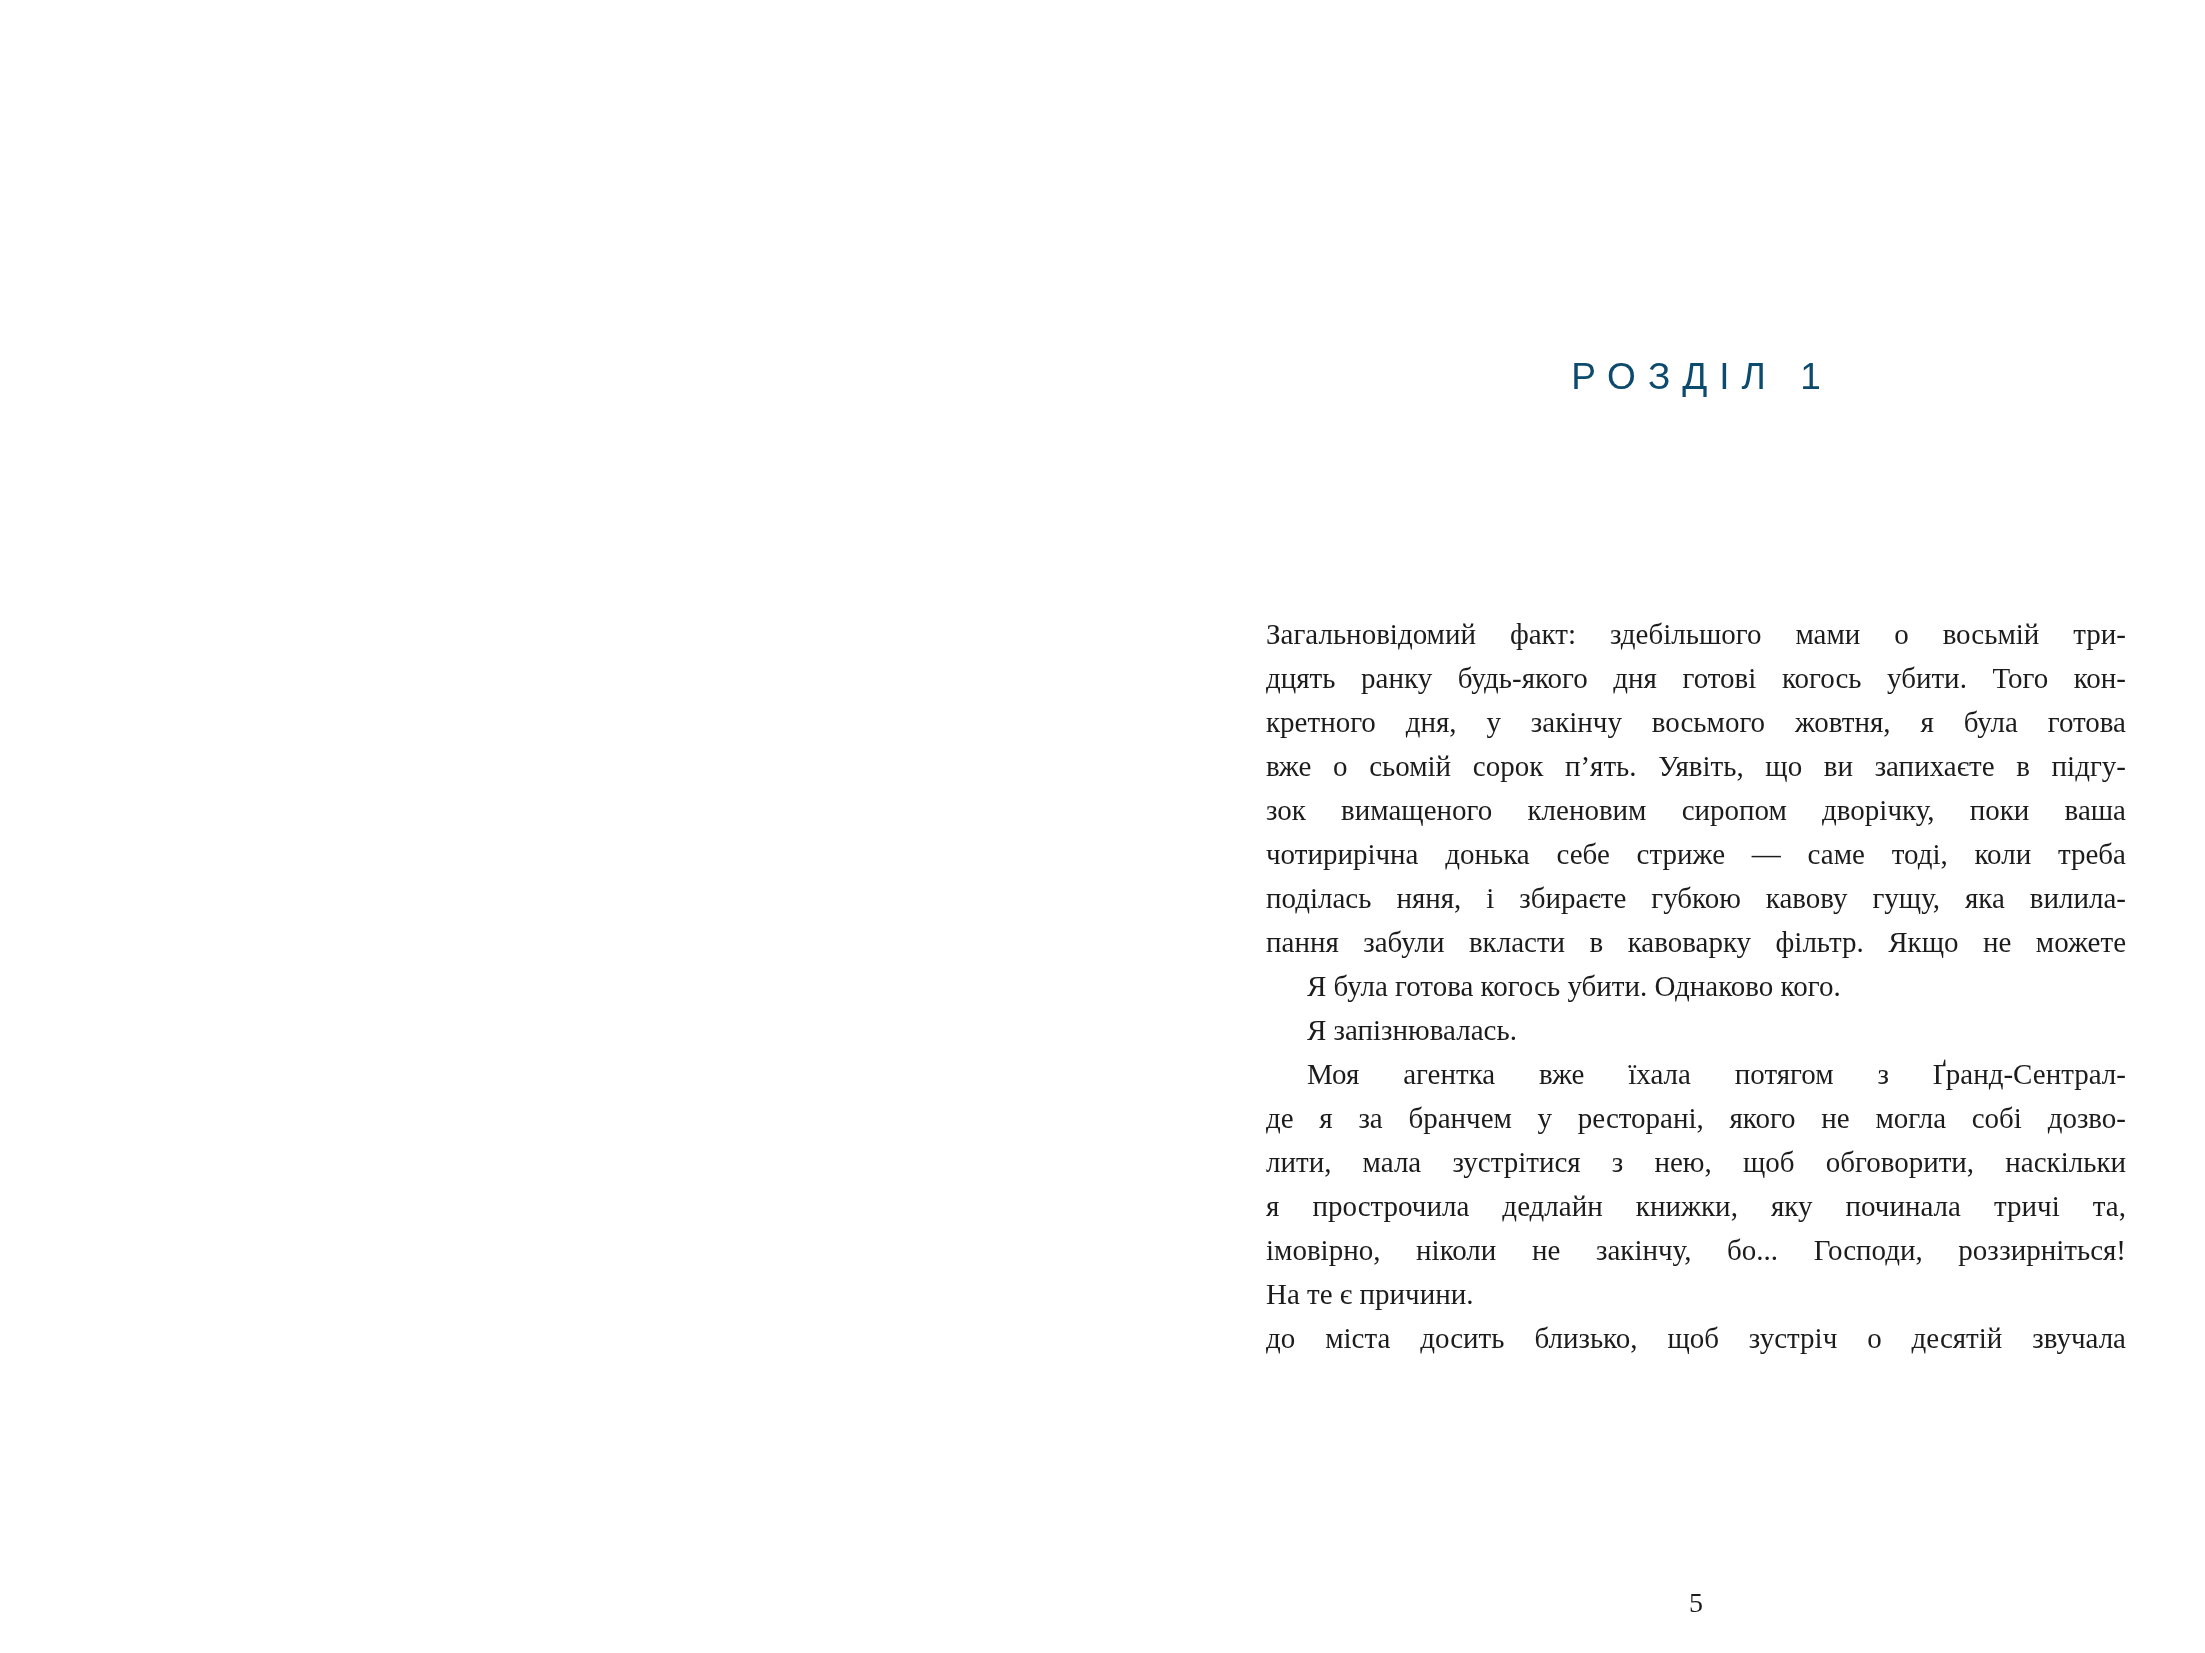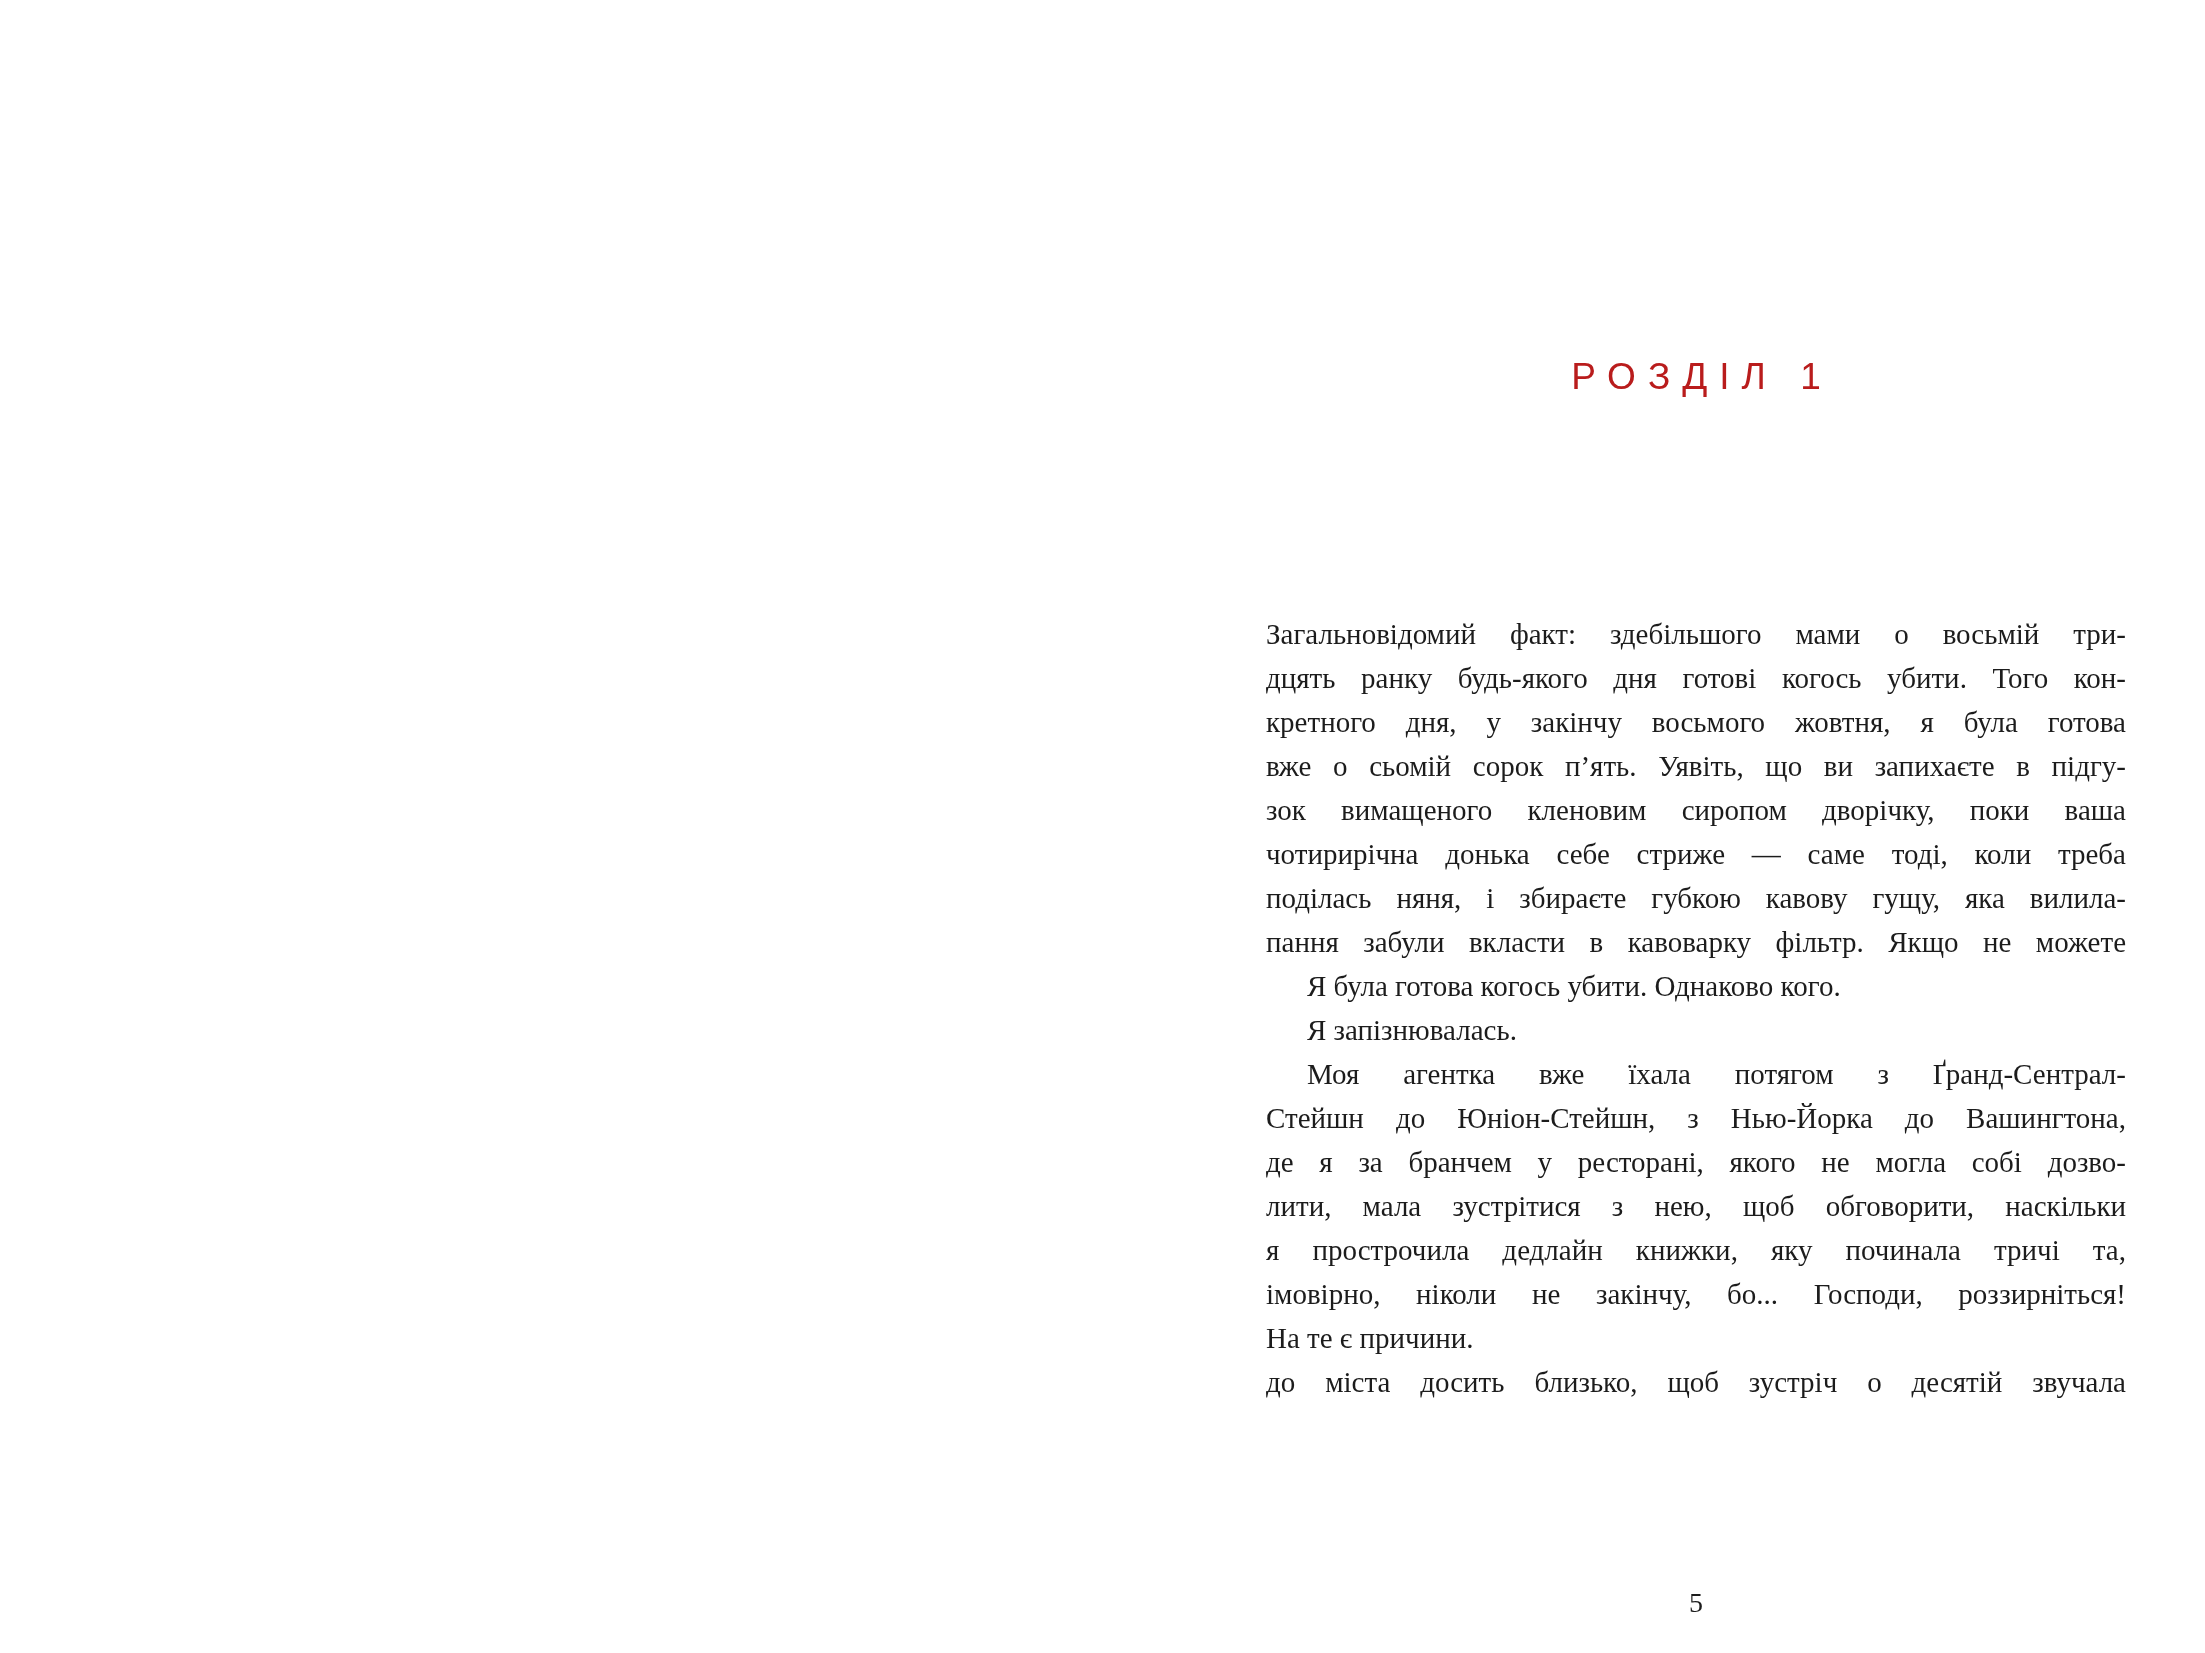--- a/index.html
+++ b/index.html
@@ -24,21 +24,21 @@
   }
   .chapter-title {
     margin: 0;
     font-family: "Liberation Sans", "DejaVu Sans", sans-serif;
     font-size: 37px;
     font-weight: 400;
     line-height: 44px;
     letter-spacing: 12px;
     text-indent: 12px;
     text-align: center;
-    color: #b91c1c;
+    color: #0c4a6e;
   }
   .body-text {
     margin-top: 213px;
     font-size: 29px;
     line-height: 44px;
   }
   .line {
     text-align: justify;
     text-align-last: justify;
   }
@@ -70,21 +70,20 @@
         <div class="line">дцять ранку будь-якого дня готові когось убити. Того кон-</div>
         <div class="line">кретного дня, у закінчу восьмого жовтня, я була готова</div>
         <div class="line">вже о сьомій сорок п’ять. Уявіть, що ви запихаєте в підгу-</div>
         <div class="line">зок вимащеного кленовим сиропом дворічку, поки ваша</div>
         <div class="line">чотирирічна донька себе стриже — саме тоді, коли треба</div>
         <div class="line">поділась няня, і збираєте губкою кавову гущу, яка вилила-</div>
         <div class="line">пання забули вкласти в кавоварку фільтр. Якщо не можете</div>
         <div class="line indent para-end">Я була готова когось убити. Однаково кого.</div>
         <div class="line indent para-end">Я запізнювалась.</div>
         <div class="line indent">Моя агентка вже їхала потягом з Ґранд-Сентрал-</div>
-        <div class="line">Стейшн до Юніон-Стейшн, з Нью-Йорка до Вашингтона,</div>
         <div class="line">де я за бранчем у ресторані, якого не могла собі дозво-</div>
         <div class="line">лити, мала зустрітися з нею, щоб обговорити, наскільки</div>
         <div class="line">я прострочила дедлайн книжки, яку починала тричі та,</div>
         <div class="line">імовірно, ніколи не закінчу, бо... Господи, роззирніться!</div>
         <div class="line para-end">На те є причини.</div>
         <div class="line">до міста досить близько, щоб зустріч о десятій звучала</div>
       </div>
   </div>
   <div class="page-number">5</div>
 </div>

